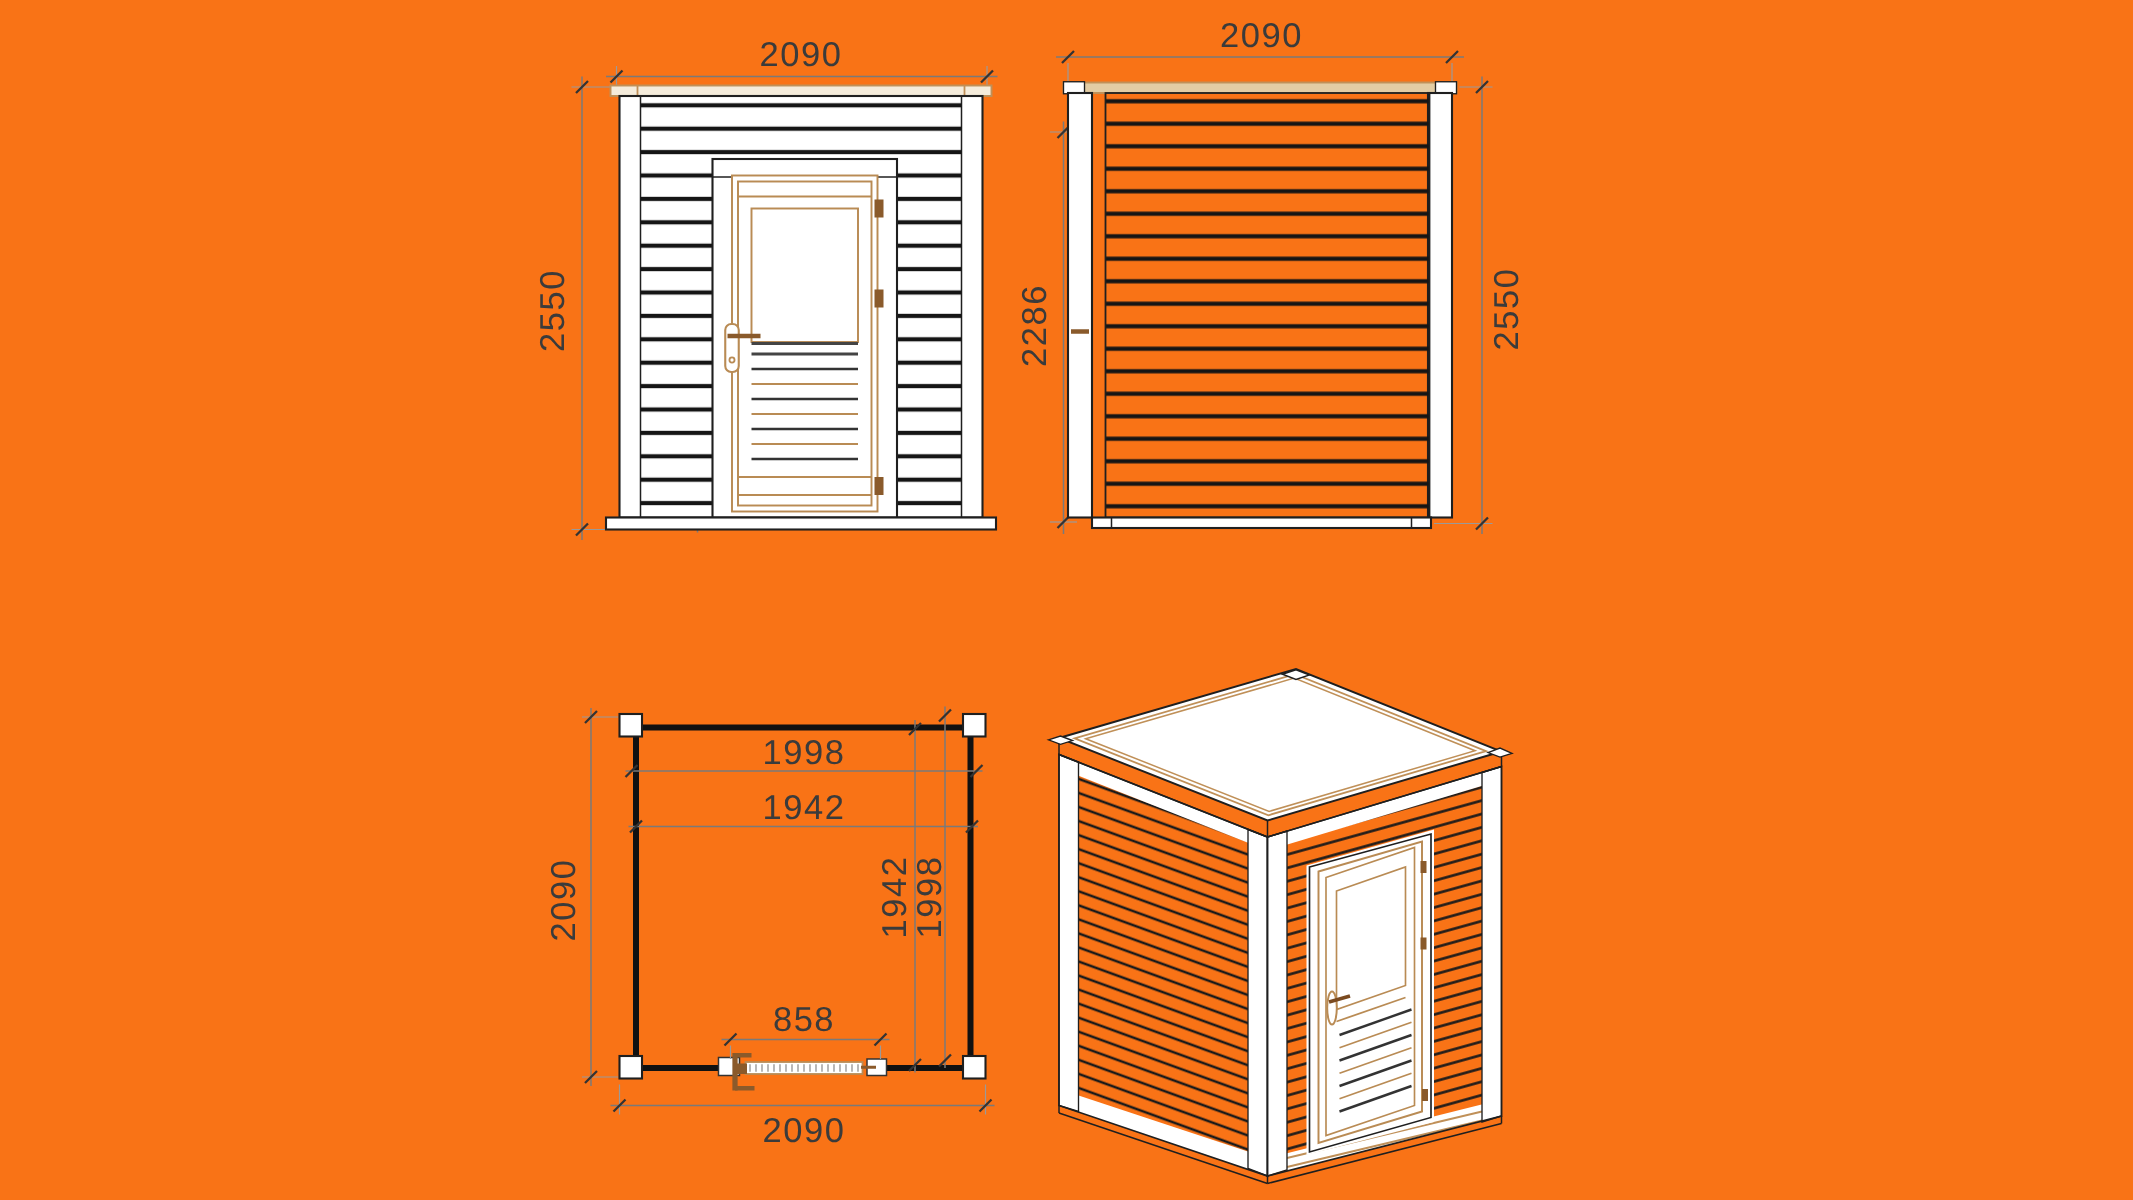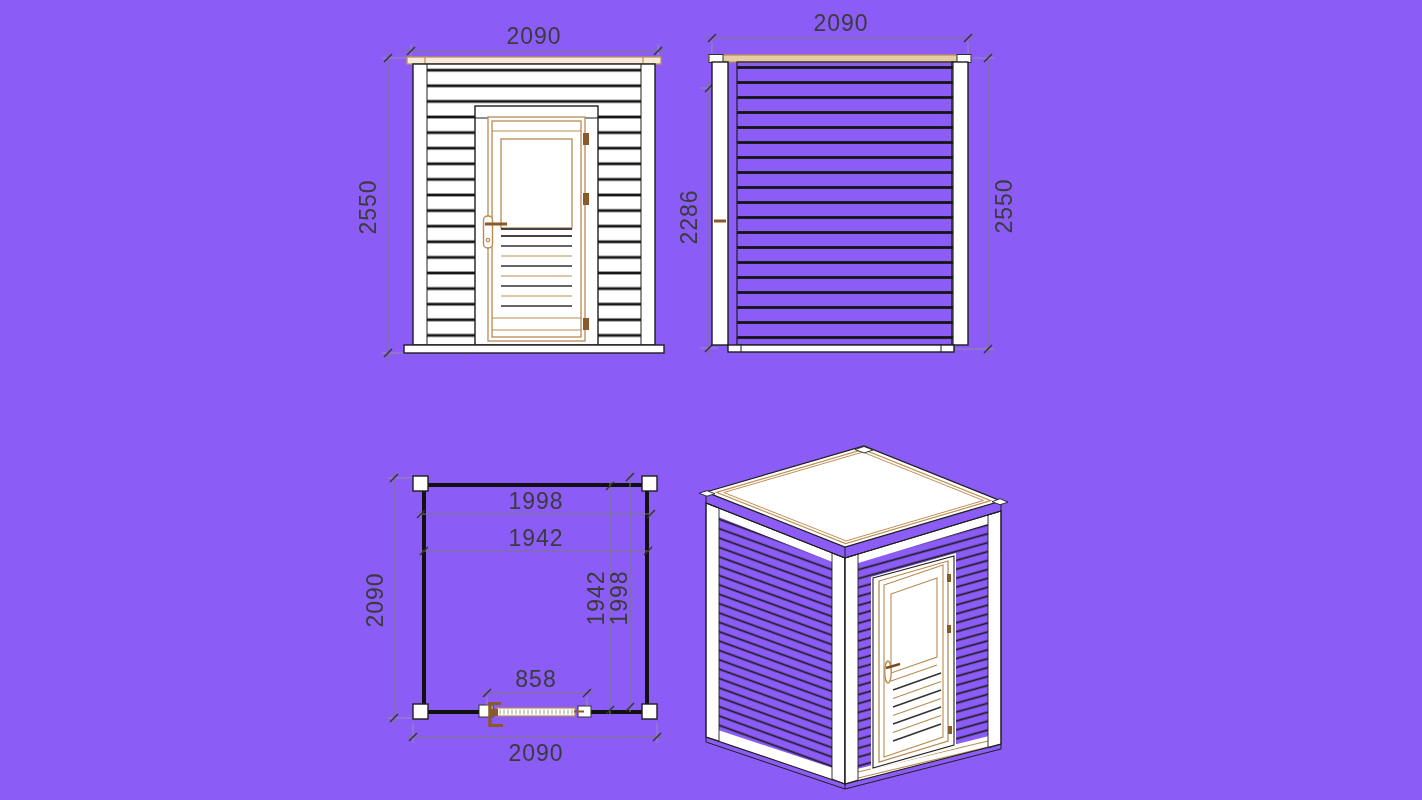--- a/index.html
+++ b/index.html
@@ -1,16 +1,16 @@
 <!DOCTYPE html>
 <html><head>
 <meta charset="utf-8">
 <style>
   html,body{margin:0;padding:0;background:#ffffff;}
-  .canvas{position:relative;width:1422px;height:800px;background:#8b5cf6;overflow:hidden;}
+  .canvas{position:relative;width:1422px;height:800px;background:#f97316;overflow:hidden;}
   svg{display:block;}
   .lbl{font-family:"Liberation Sans",sans-serif;font-size:23px;fill:#3b3b3b;letter-spacing:1px;text-anchor:middle;}
   .dim{stroke:#7a7a7a;stroke-width:1;fill:none;}
   .ext{stroke:#9a9a9a;stroke-width:0.8;fill:none;}
   .tick{stroke:#333333;stroke-width:1.5;fill:none;}
   .outl{fill:#ffffff;stroke:#1f1f1f;stroke-width:1.4;}
   .thin{stroke:#1f1f1f;stroke-width:1;fill:none;}
   .tan{stroke:#b98b54;fill:none;stroke-width:1.2;}
   .tanfill{fill:#ffffff;stroke:#b98b54;stroke-width:1.3;}
   .trim{stroke:#c09058;fill:none;stroke-width:1.2;}

